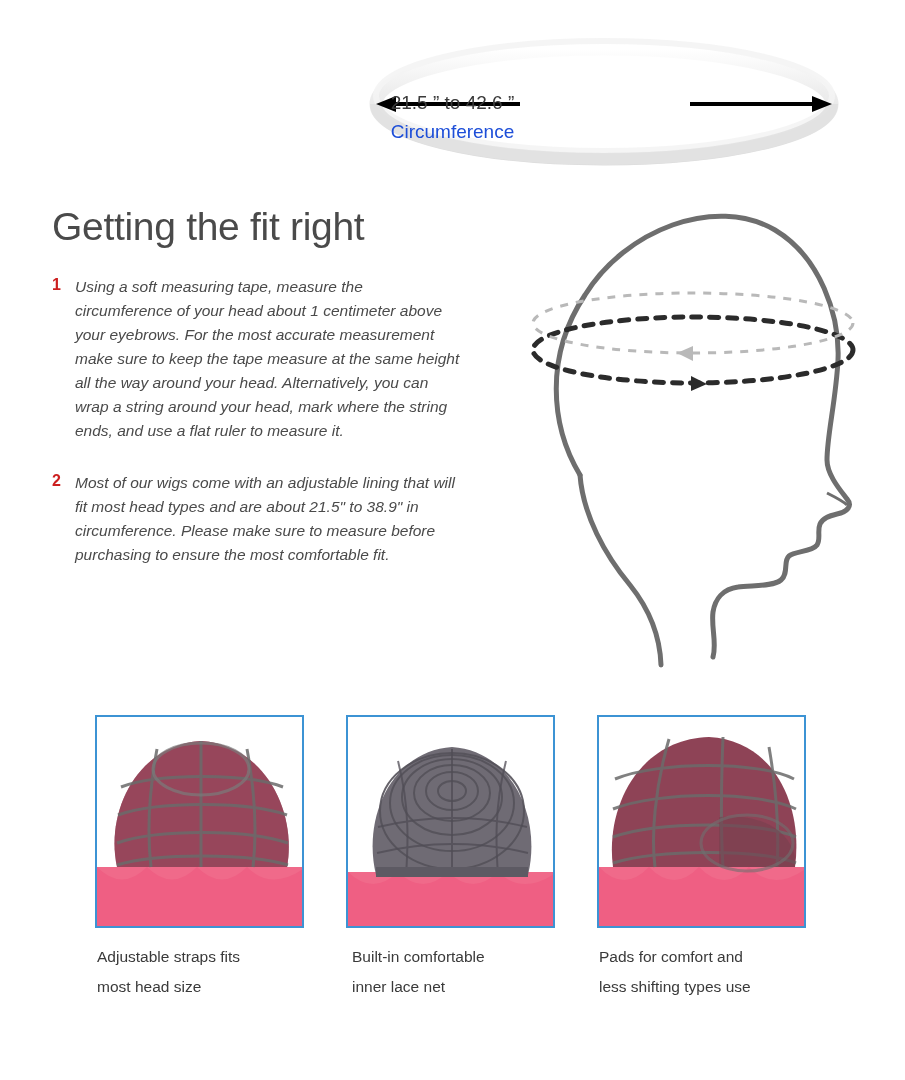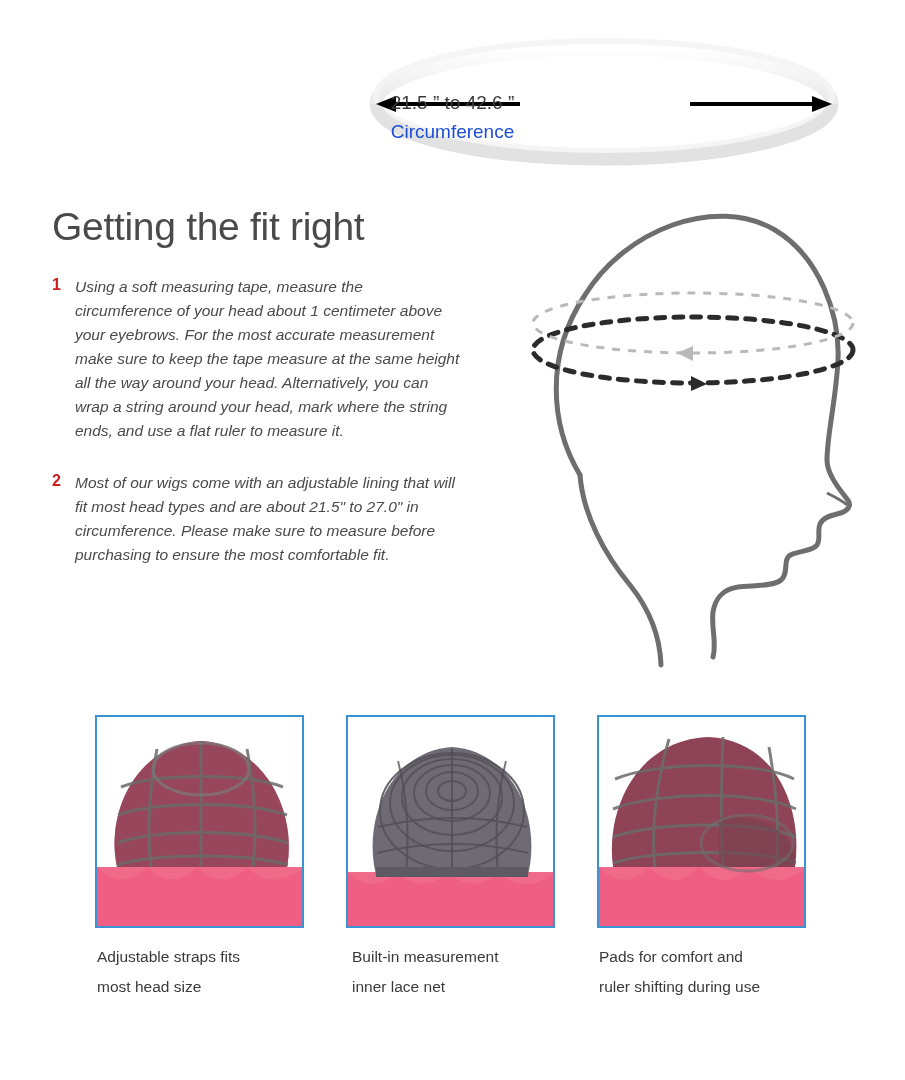--- a/index.html
+++ b/index.html
@@ -174,21 +174,21 @@
   <div class="text-col">
     <h1 class="heading">Getting the fit right</h1>
 
     <div class="step">
       <span class="step-num">1</span>
       <span class="step-text">Using a soft measuring tape, measure the circumference of your head about 1 centimeter above your eyebrows. For the most accurate measurement make sure to keep the tape measure at the same height all the way around your head. Alternatively, you can wrap a string around your head, mark where the string ends, and use a flat ruler to measure it.</span>
     </div>
 
     <div class="step">
       <span class="step-num">2</span>
-      <span class="step-text">Most of our wigs come with an adjustable lining that will fit most head types and are about 21.5" to 27.0" in circumference. Please make sure to measure before purchasing to ensure the most comfortable fit.</span>
+      <span class="step-text">Most of our wigs come with an adjustable lining that will fit most head types and are about 21.5" to 38.9" in circumference. Please make sure to measure before purchasing to ensure the most comfortable fit.</span>
     </div>
   </div>
 
   <svg class="head-art" width="430" height="510" viewBox="0 0 430 510">
 
     <path d="M125,300
              C 95,250 90,180 130,120
              C 170,55 260,20 320,55
              C 365,82 385,140 383,185
              C 381,225 372,260 372,285
@@ -265,21 +265,21 @@
           <path d="M104,32 L104,158"></path>
           <path d="M50,44 C 62,90 60,130 58,158"></path>
           <path d="M158,44 C 146,90 148,130 150,158"></path>
           <path d="M30,110 C 80,98 130,98 179,110"></path>
           <path d="M29,136 C 80,124 130,124 180,136"></path>
         </g>
         <rect x="28" y="150" width="152" height="10" fill="#5d5a63"></rect>
       </svg>
     </div>
     <div class="card-caption">
-      <div>Built-in measurement</div>
+      <div>Built-in comfortable</div>
       <div>inner lace net</div>
     </div>
   </div>
 
   <div class="card">
     <div class="card-frame">
       <svg class="cap-img" width="209" height="213" viewBox="0 0 209 213">
         <rect width="209" height="213" fill="#ffffff"></rect>
         <rect x="0" y="150" width="209" height="63" fill="#f06a8a"></rect>
         <path d="M0,150 q25,26 50,0 q25,26 50,0 q25,26 50,0 q25,26 59,0 l0,63 l-209,0 z" fill="#ef5f83"></path>
@@ -292,17 +292,17 @@
           <path d="M70,22 C 56,70 52,118 56,150"></path>
           <path d="M124,20 C 122,70 122,118 124,150"></path>
           <path d="M170,30 C 178,76 180,118 178,150"></path>
         </g>
         <path d="M120,100 C 160,96 190,112 196,140 L196,150 L120,150 Z" fill="#75404f" opacity="0.55"></path>
         <ellipse cx="148" cy="126" rx="46" ry="28" fill="none" stroke="#6f6f6f" stroke-width="3" opacity="0.6"></ellipse>
       </svg>
     </div>
     <div class="card-caption">
       <div>Pads for comfort and</div>
-      <div>ruler shifting during use</div>
+      <div>less shifting types use</div>
     </div>
   </div>
 
 </div>
 
 </body></html>

